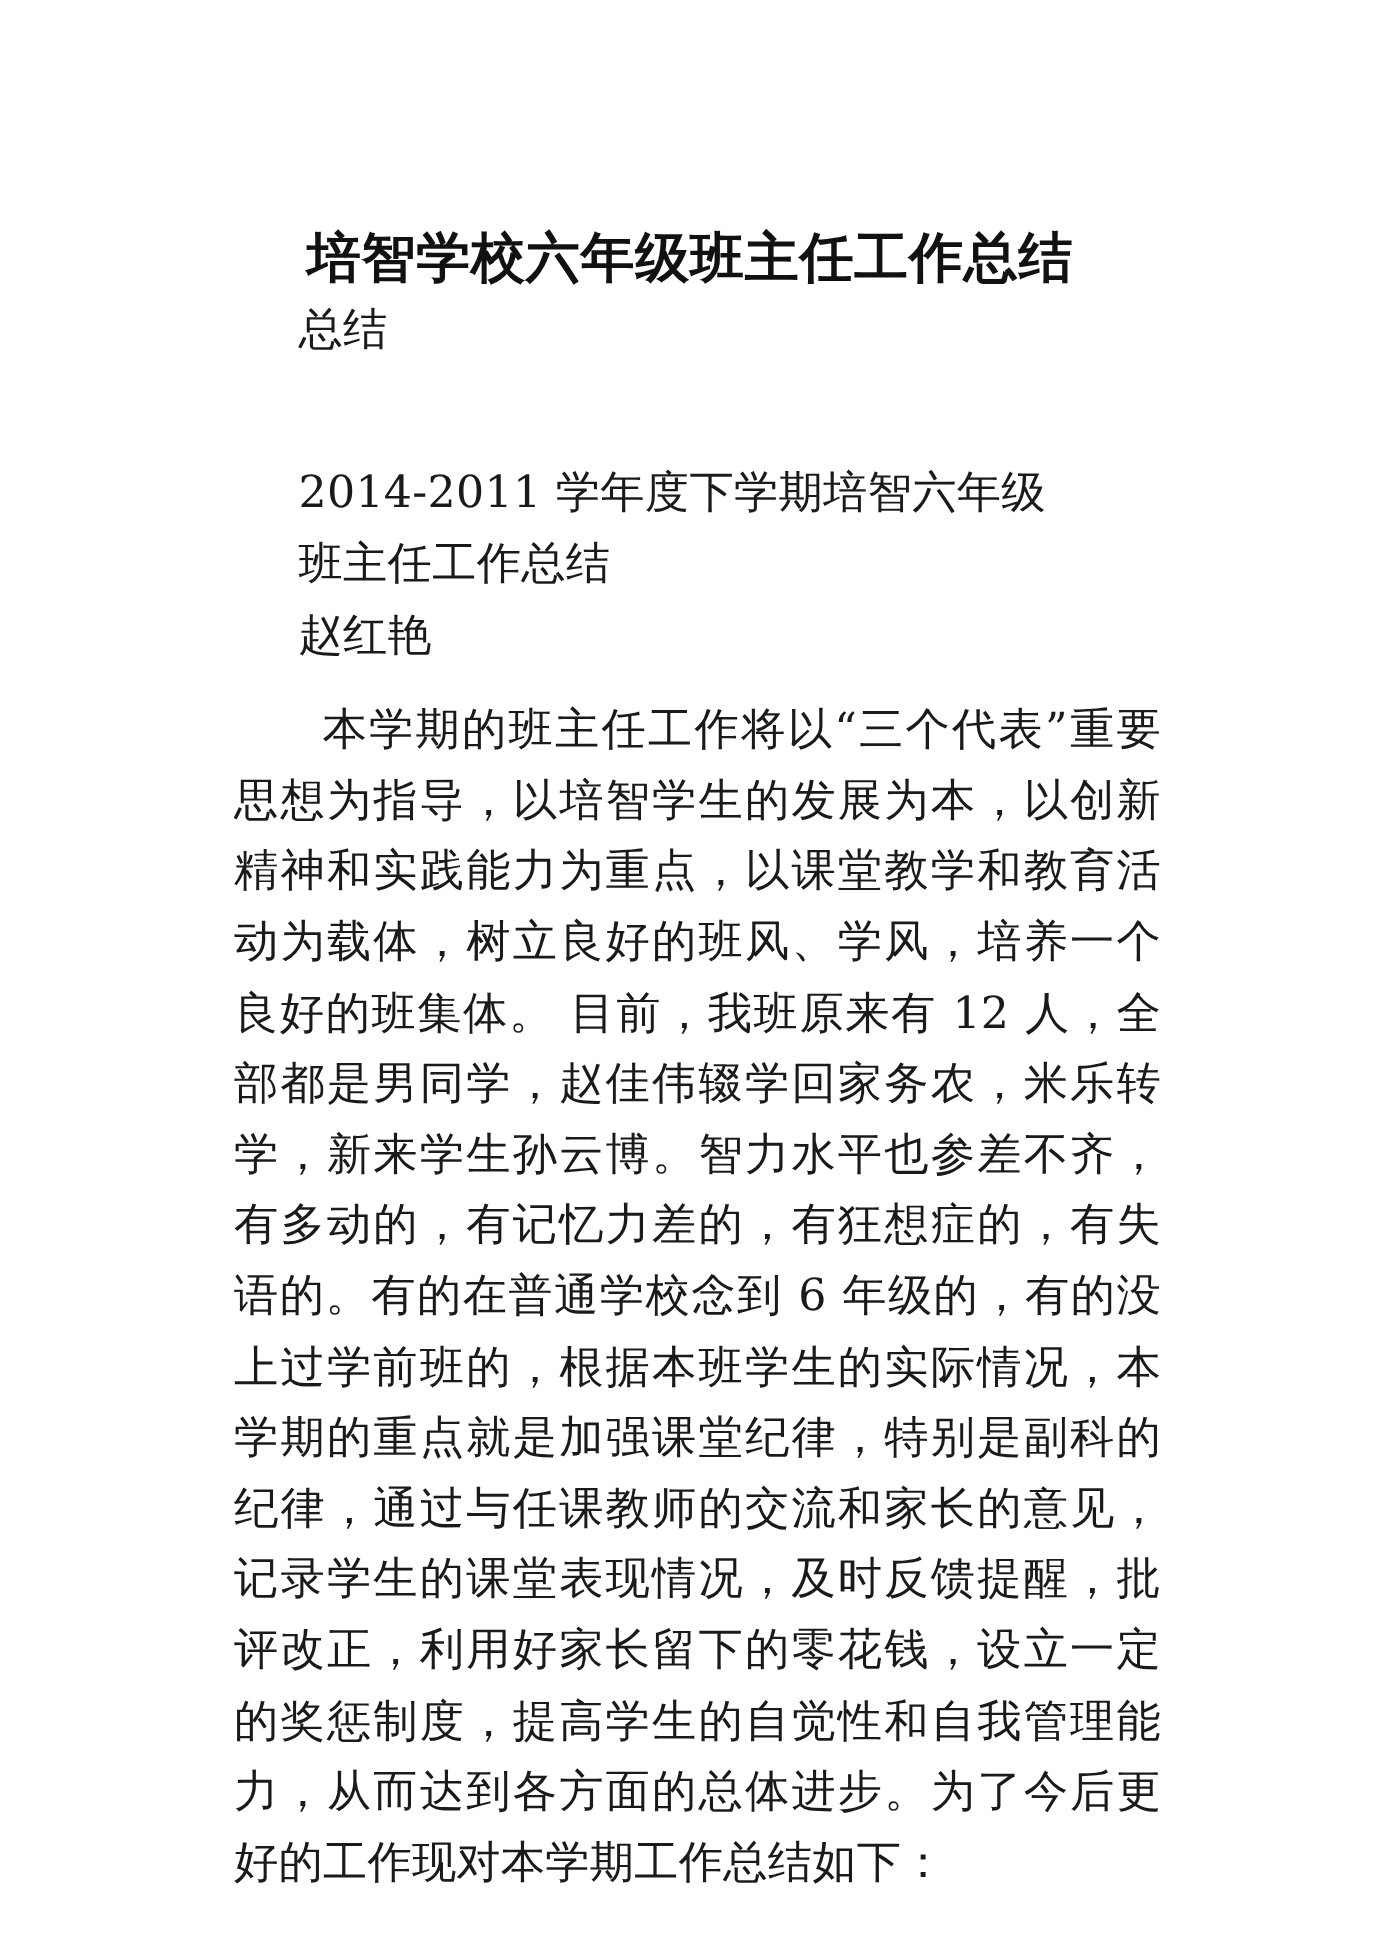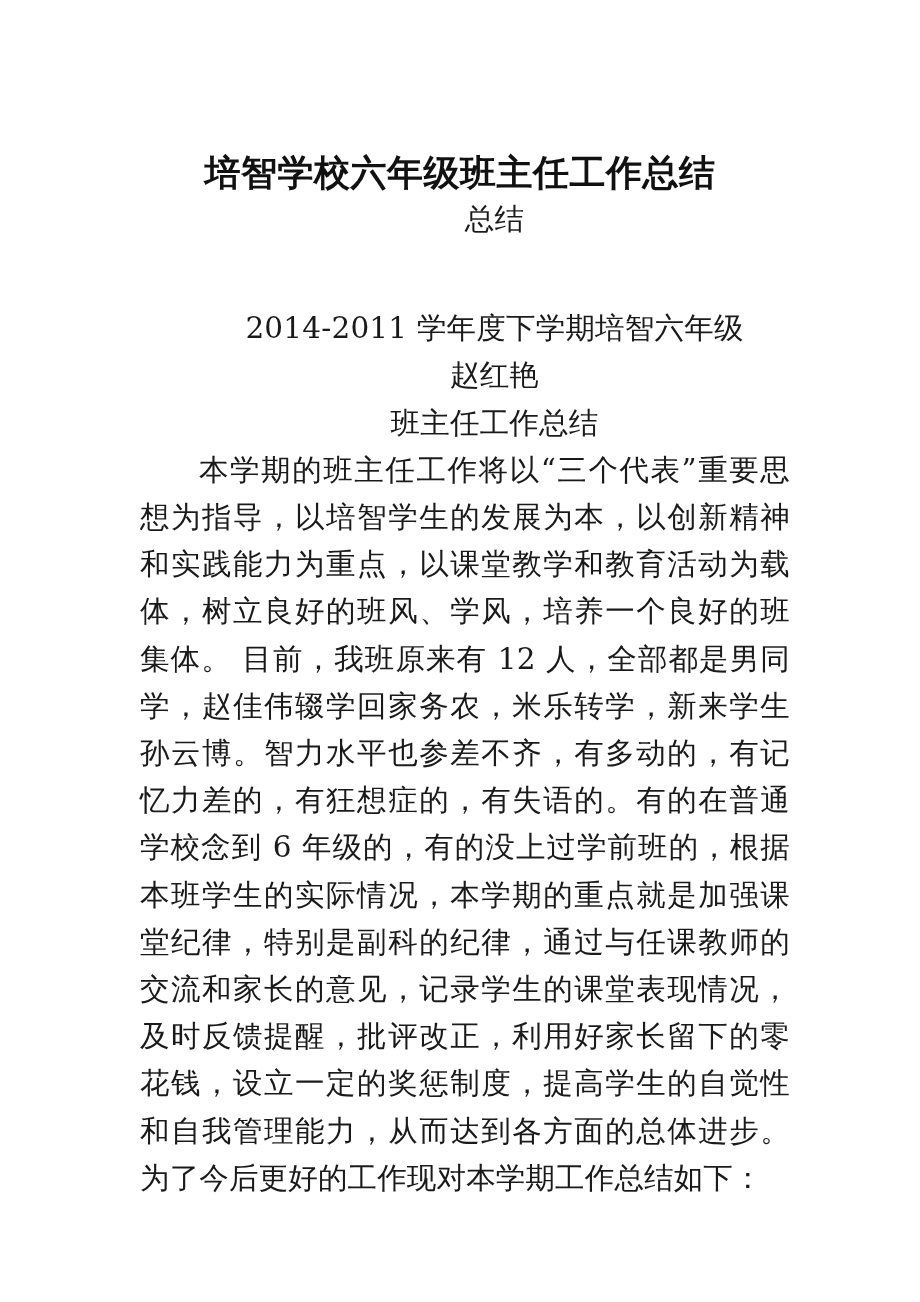--- a/index.html
+++ b/index.html
@@ -56,29 +56,29 @@
     font-size: 29.5px;
     line-height: 47.2px;
     color: #1a1a1a;
     text-align: justify;
     text-justify: inter-ideograph;
     letter-spacing: 0.2px;
     white-space: pre-wrap;
   }
 
   .para.head-line {
-    text-align: center;
+    text-align: left;
     white-space: pre;
   }
   .sp-zongjie-to-dateline { height: 62px; }
 
   .indent-2 { display: inline-block; width: 59px; }
 
   .main-para {
-    margin: 0;
+    margin: 16px;
     font-size: 29.5px;
     line-height: 47.2px;
     color: #1a1a1a;
     text-align: justify;
     text-justify: inter-ideograph;
     text-indent: 59px;
     letter-spacing: 0.15px;
     word-break: break-all;
   }
 </style>
@@ -90,21 +90,21 @@
   <div class="doc-title">培智学校六年级班主任工作总结</div>
 
   <div class="body-block">
 
     <p class="para head-line"><span class="indent-2"></span><span>总结</span></p>
 
     <div class="sp-zongjie-to-dateline"></div>
 
     <p class="para head-line"><span class="indent-2"></span><span>2014-2011 学年度下学期培智六年级</span></p>
 
+    <p class="para head-line"><span class="indent-2"></span><span>班主任工作总结</span></p>
+
     <p class="para head-line"><span class="indent-2"></span><span>赵红艳</span></p>
-
-    <p class="para head-line"><span class="indent-2"></span><span>班主任工作总结</span></p>
 
     <p class="main-para">本学期的班主任工作将以“三个代表”重要思想为指导，以培智学生的发展为本，以创新精神和实践能力为重点，以课堂教学和教育活动为载体，树立良好的班风、学风，培养一个良好的班集体。 目前，我班原来有 12 人，全部都是男同学，赵佳伟辍学回家务农，米乐转学，新来学生孙云博。智力水平也参差不齐，有多动的，有记忆力差的，有狂想症的，有失语的。有的在普通学校念到 6 年级的，有的没上过学前班的，根据本班学生的实际情况，本学期的重点就是加强课堂纪律，特别是副科的纪律，通过与任课教师的交流和家长的意见，记录学生的课堂表现情况，及时反馈提醒，批评改正，利用好家长留下的零花钱，设立一定的奖惩制度，提高学生的自觉性和自我管理能力，从而达到各方面的总体进步。为了今后更好的工作现对本学期工作总结如下：</p>
 
   </div>
 
 </div>
 
 </body></html>

